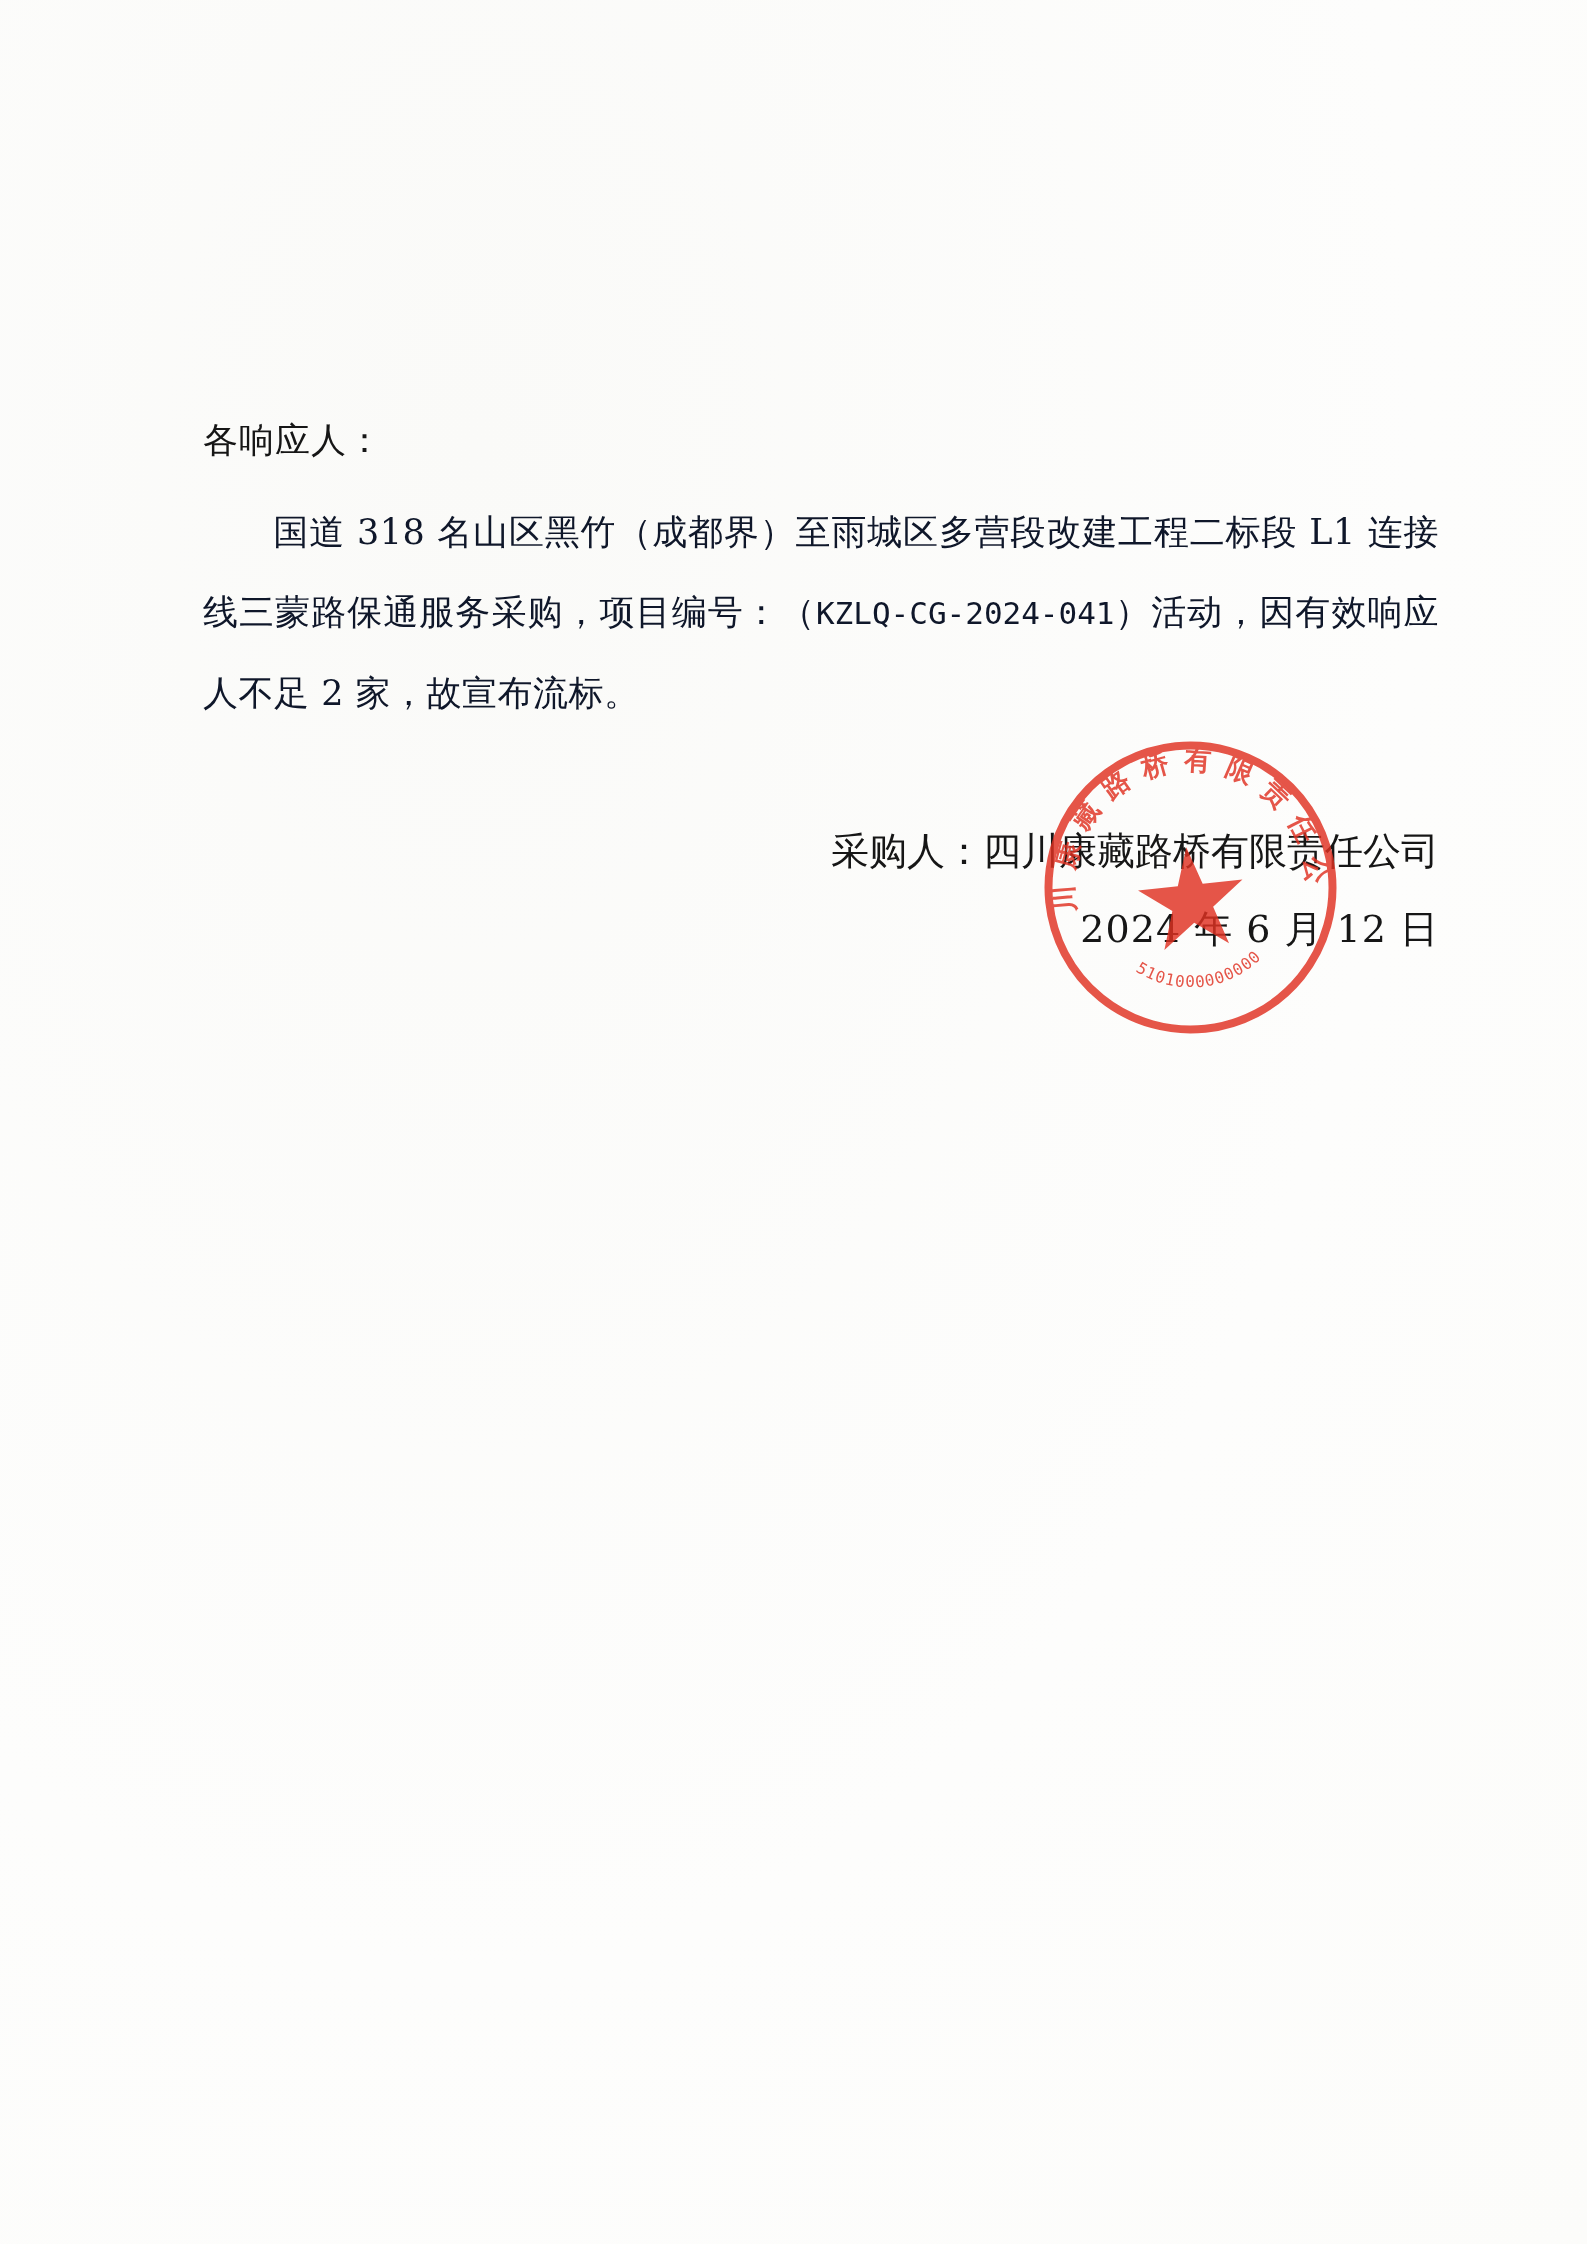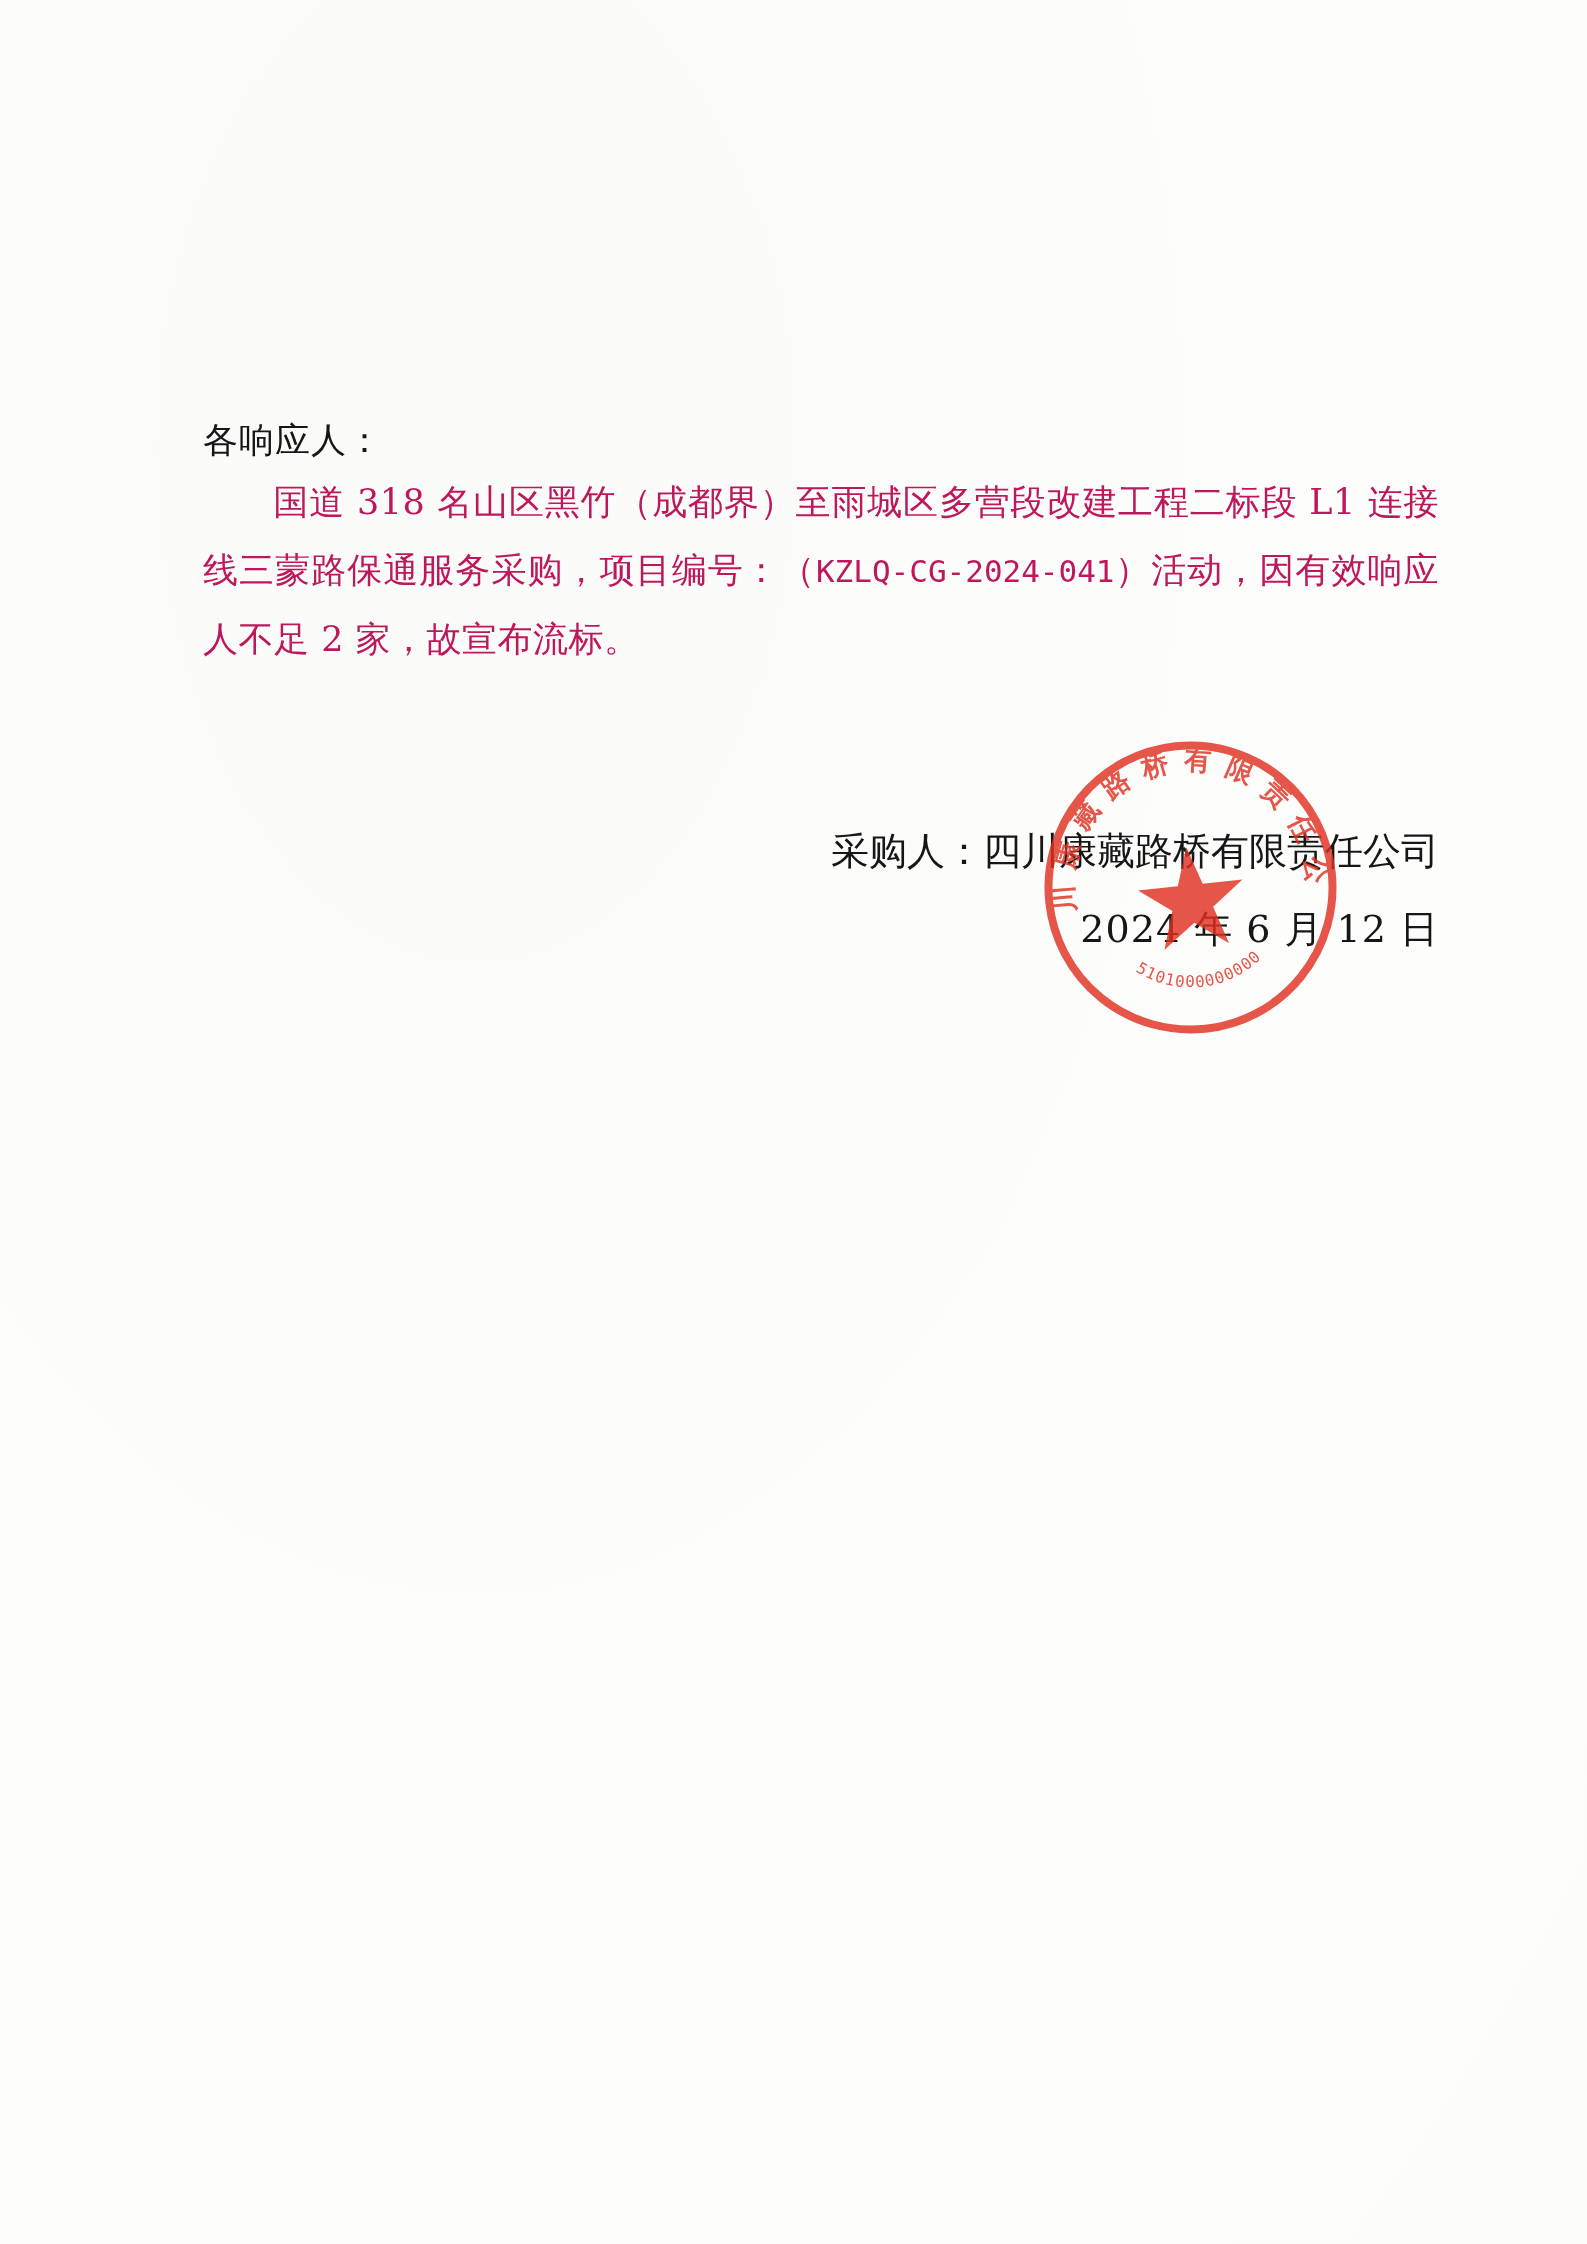--- a/index.html
+++ b/index.html
@@ -49,28 +49,28 @@
     top: 400px;
     left: 203px;
     font-size: 35px;
     letter-spacing: 1px;
     color: #161616;
     margin-top: 17px;
   }
 
   .body-text {
     position: absolute;
-    top: 468px;
+    top: 492px;
     left: 203px;
     width: 1236px;
     font-size: 35px;
-    line-height: 68px;
+    line-height: 80px;
     letter-spacing: 0.5px;
     text-align: justify;
-    color: #be185d;
+    color: #0f172a;
   }
   .body-text .indent {
     display: inline-block;
     width: 70px;
   }
   .mono-code {
     font-family: "DejaVu Sans Mono", "Liberation Mono", monospace;
     font-size: 31px;
     letter-spacing: 0px;
   }

